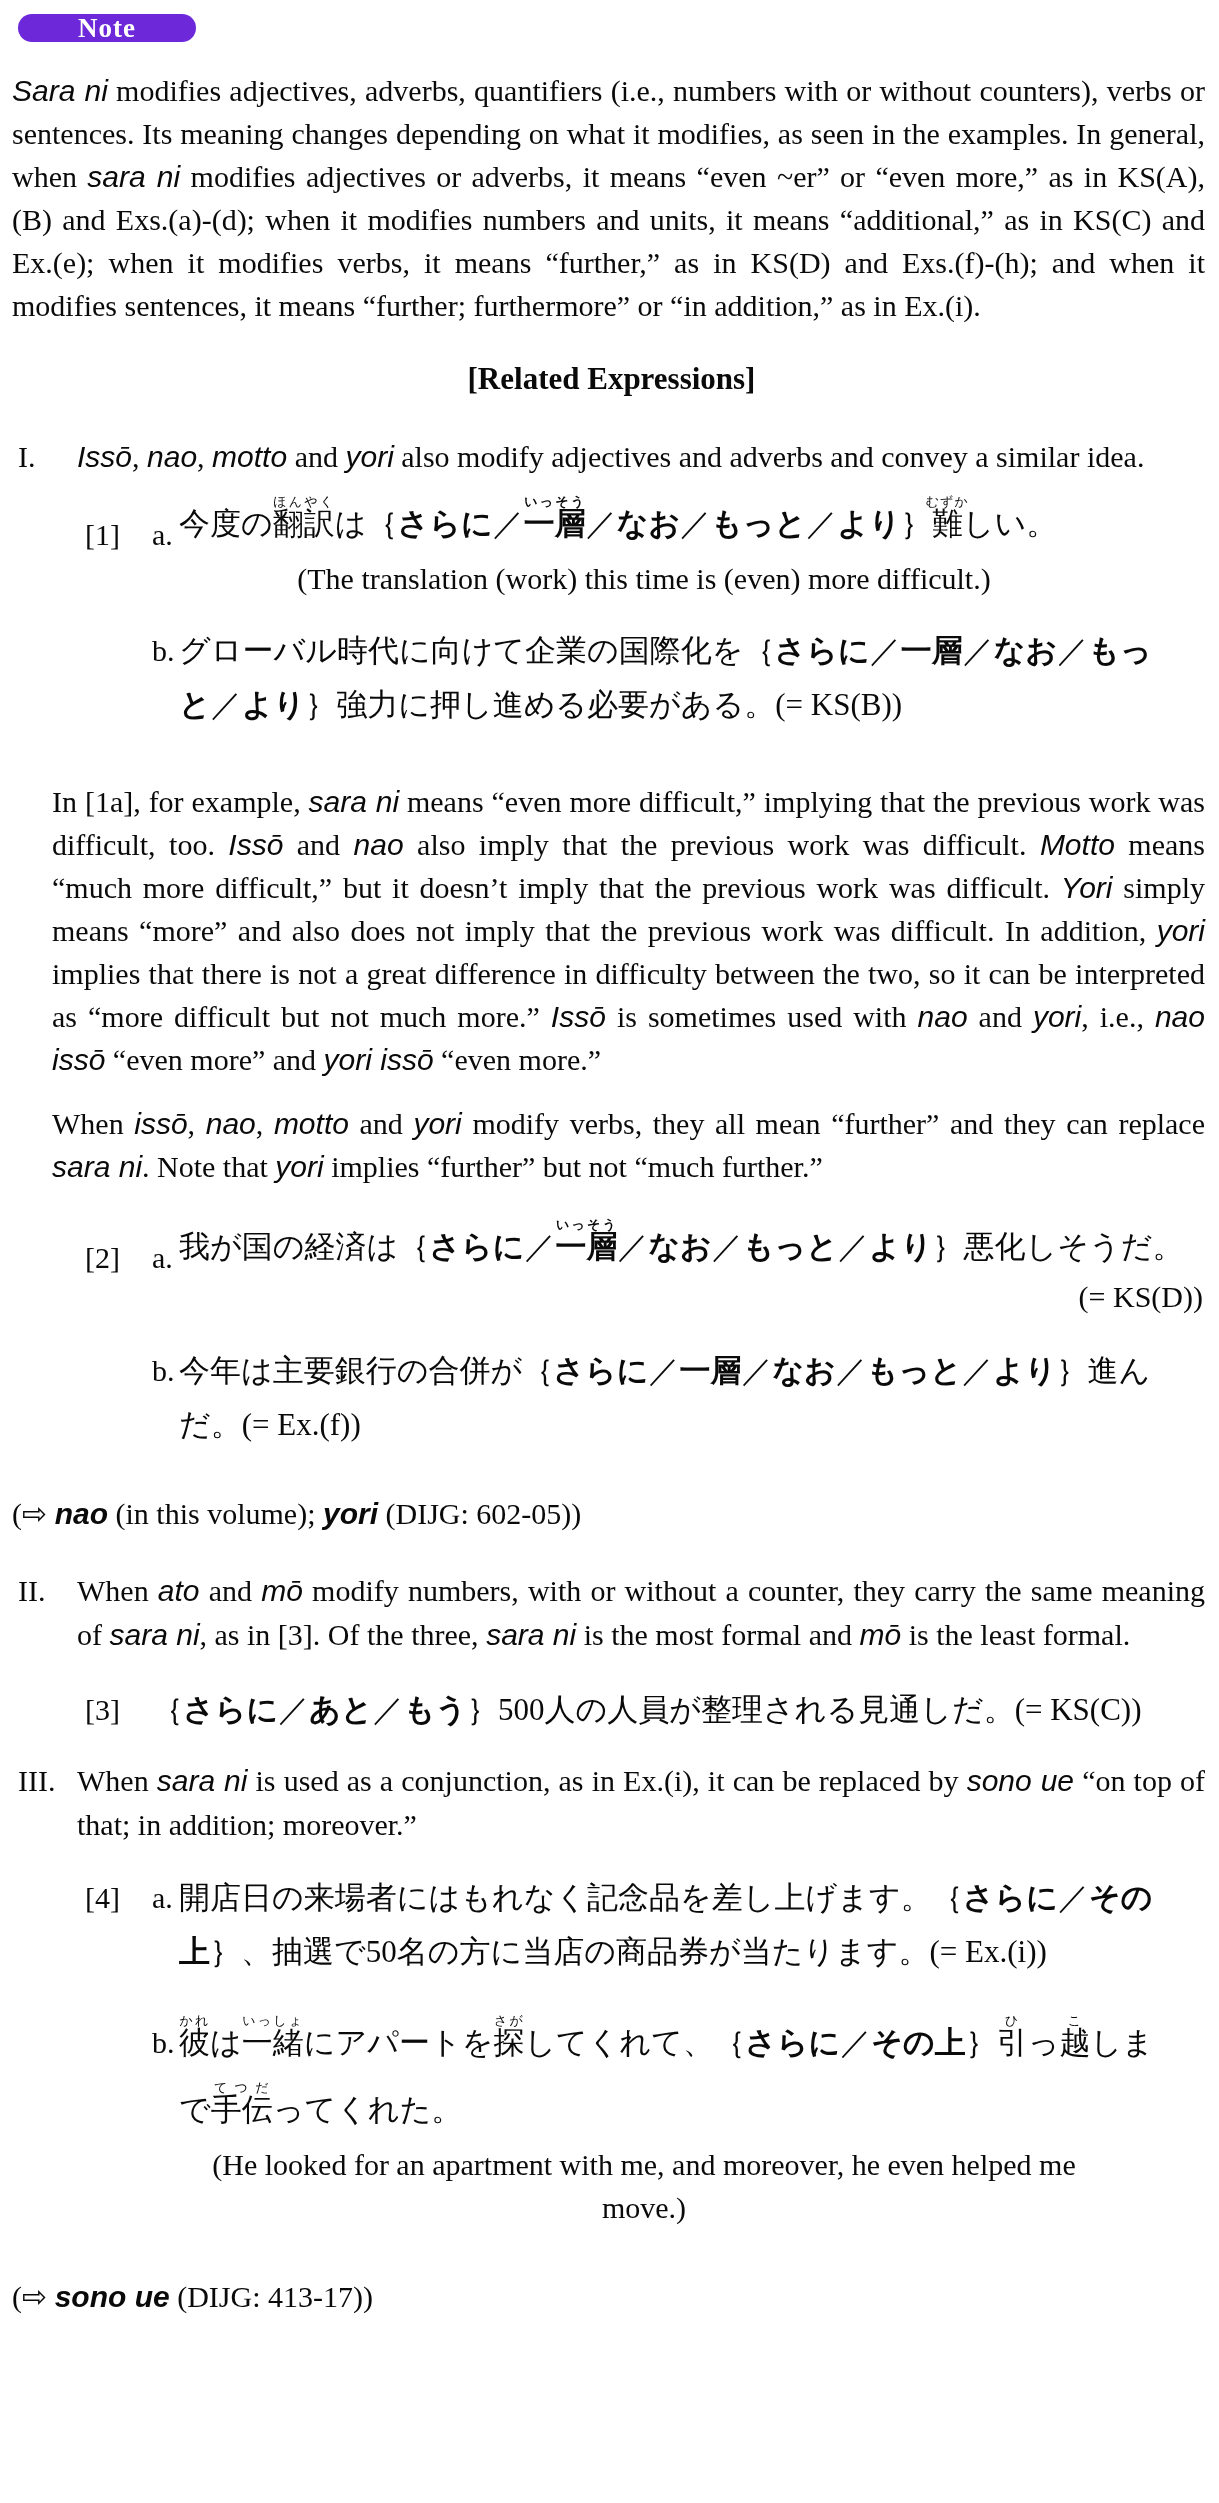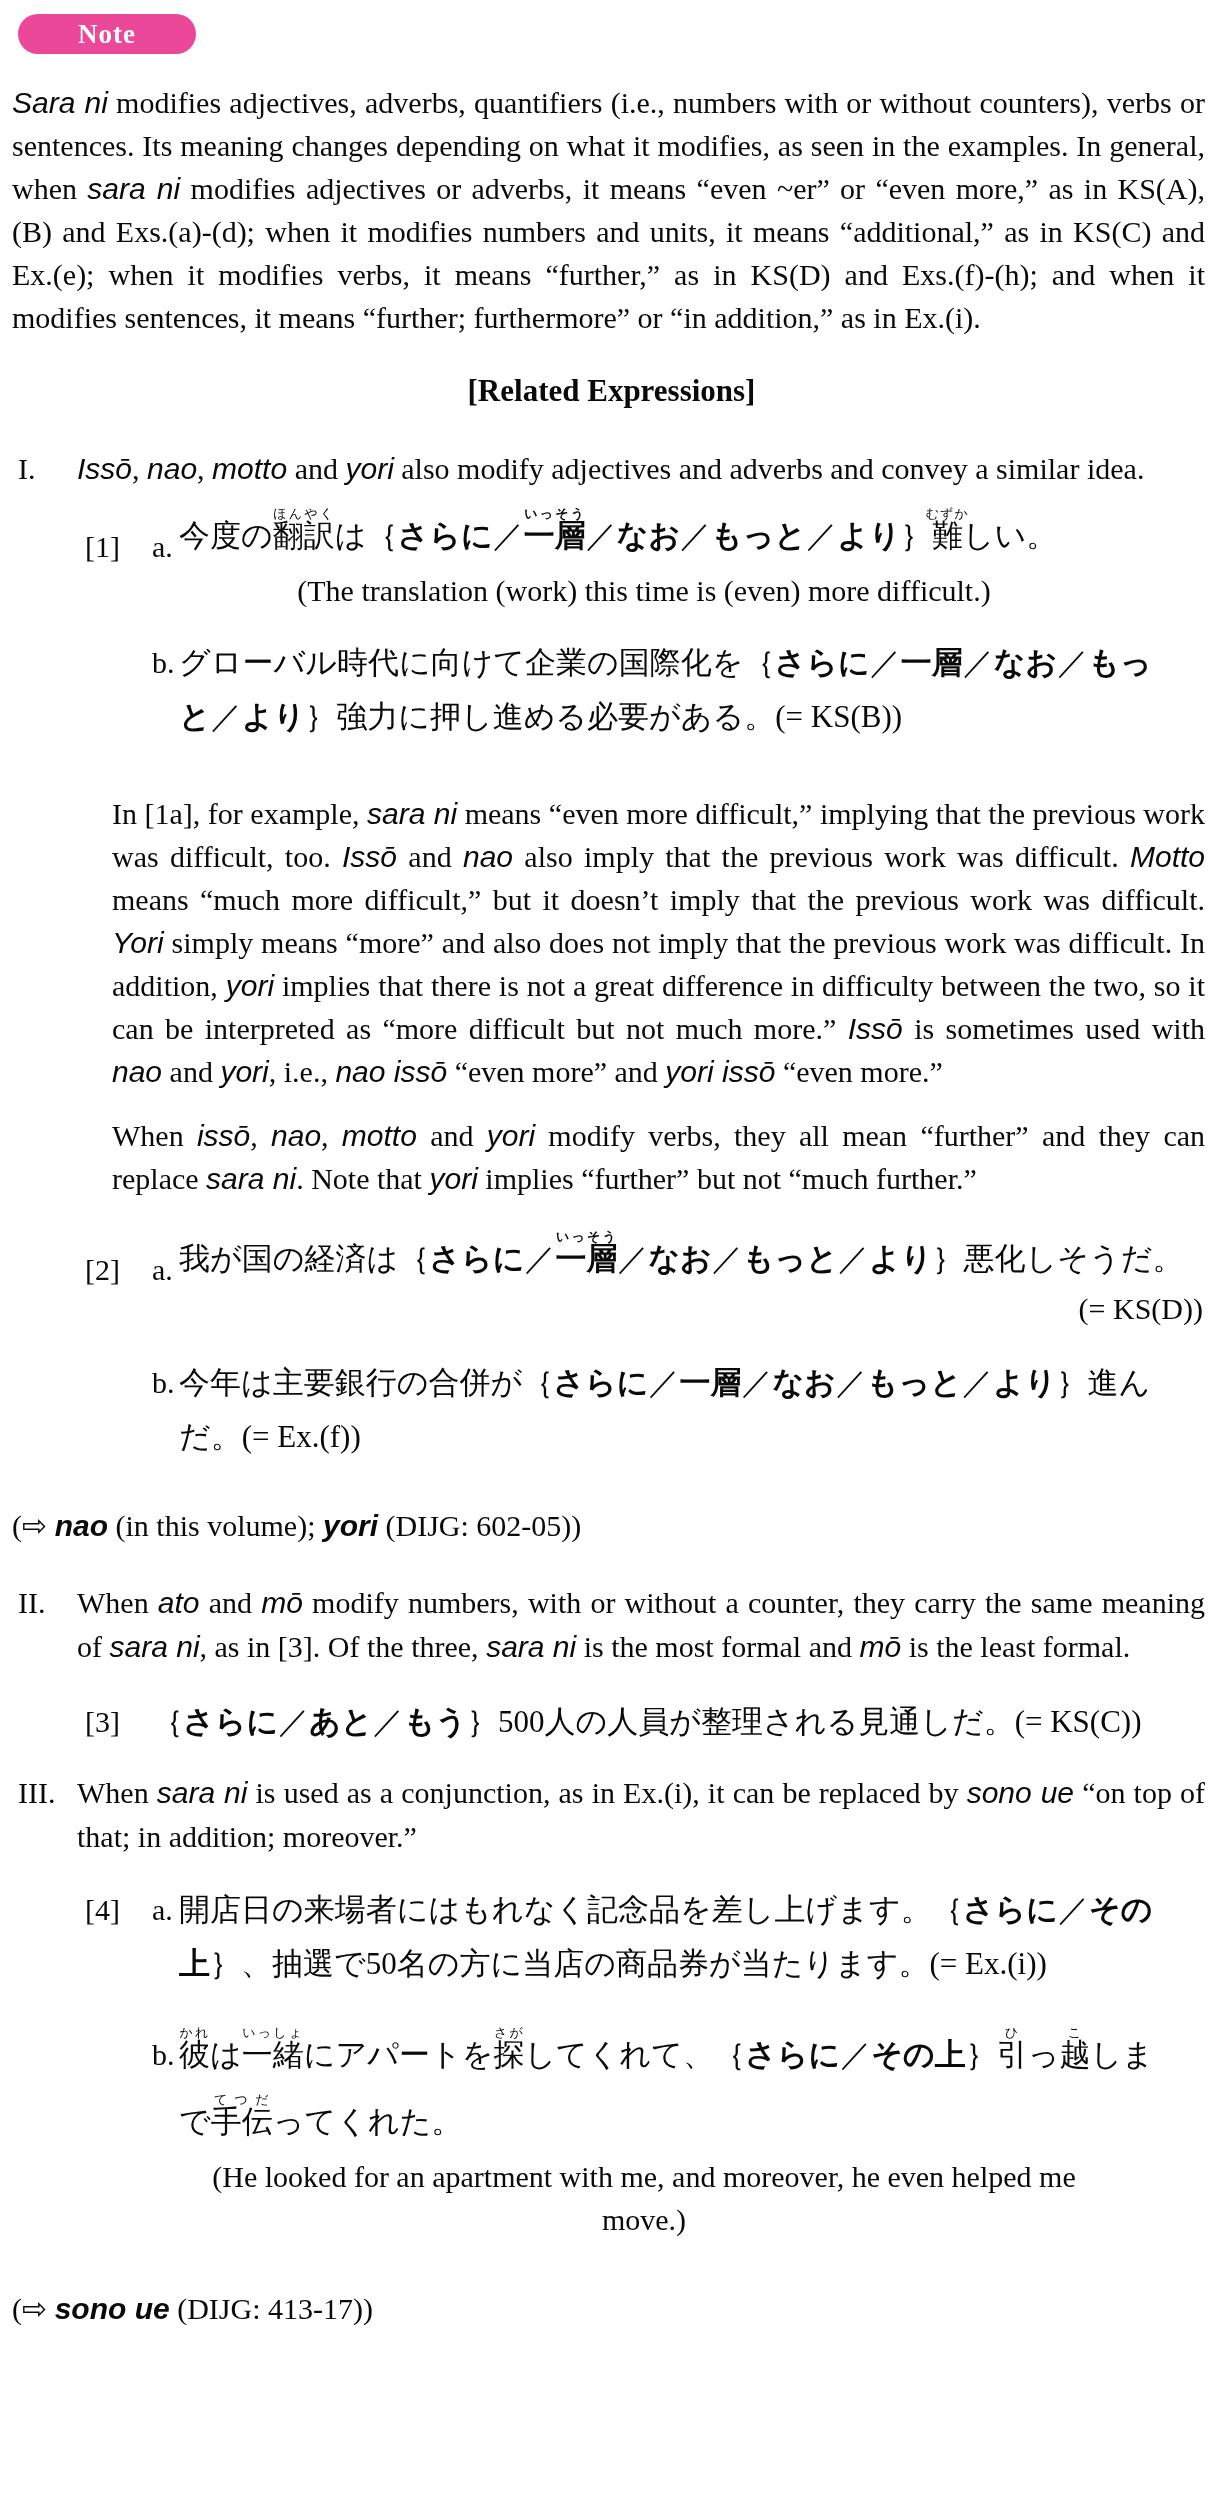--- a/index.html
+++ b/index.html
@@ -7,31 +7,31 @@
     position:relative;
     width:1219px;min-height:2503px;
     background:#fff;color:#0a0a0a;
     box-sizing:border-box;
     padding:12px 14px 30px 12px;
     font-family:"Liberation Serif","DejaVu Serif",serif;
     overflow:hidden;
   }
   
   .pill{
-    margin:2px 0 0 6px;width:178px;height:40px;background:#ec4899;
+    margin:2px 0 0 6px;width:178px;height:28px;background:#6d28d9;
     border-radius:20px;display:flex;align-items:center;justify-content:center;
   }
   .pill-label{color:#fff;font-weight:700;font-size:27px;letter-spacing:1px;}
 
   
   .body{
     font-size:30px;line-height:43px;text-align:justify;
     margin:27px 0 0 0;
   }
-  .para-ind{margin-left:100px;}
+  .para-ind{margin-left:40px;}
 
   .heading{
     font-size:31px;font-weight:700;margin:34px 0 0 6px;
     font-family:"Liberation Serif","DejaVu Serif",serif;
     text-align:center;
   }
 
   
   .secrow{display:flex;margin-top:38px;}
   .secnum{flex:0 0 59px;margin-left:6px;font-size:30px;line-height:44px;}

